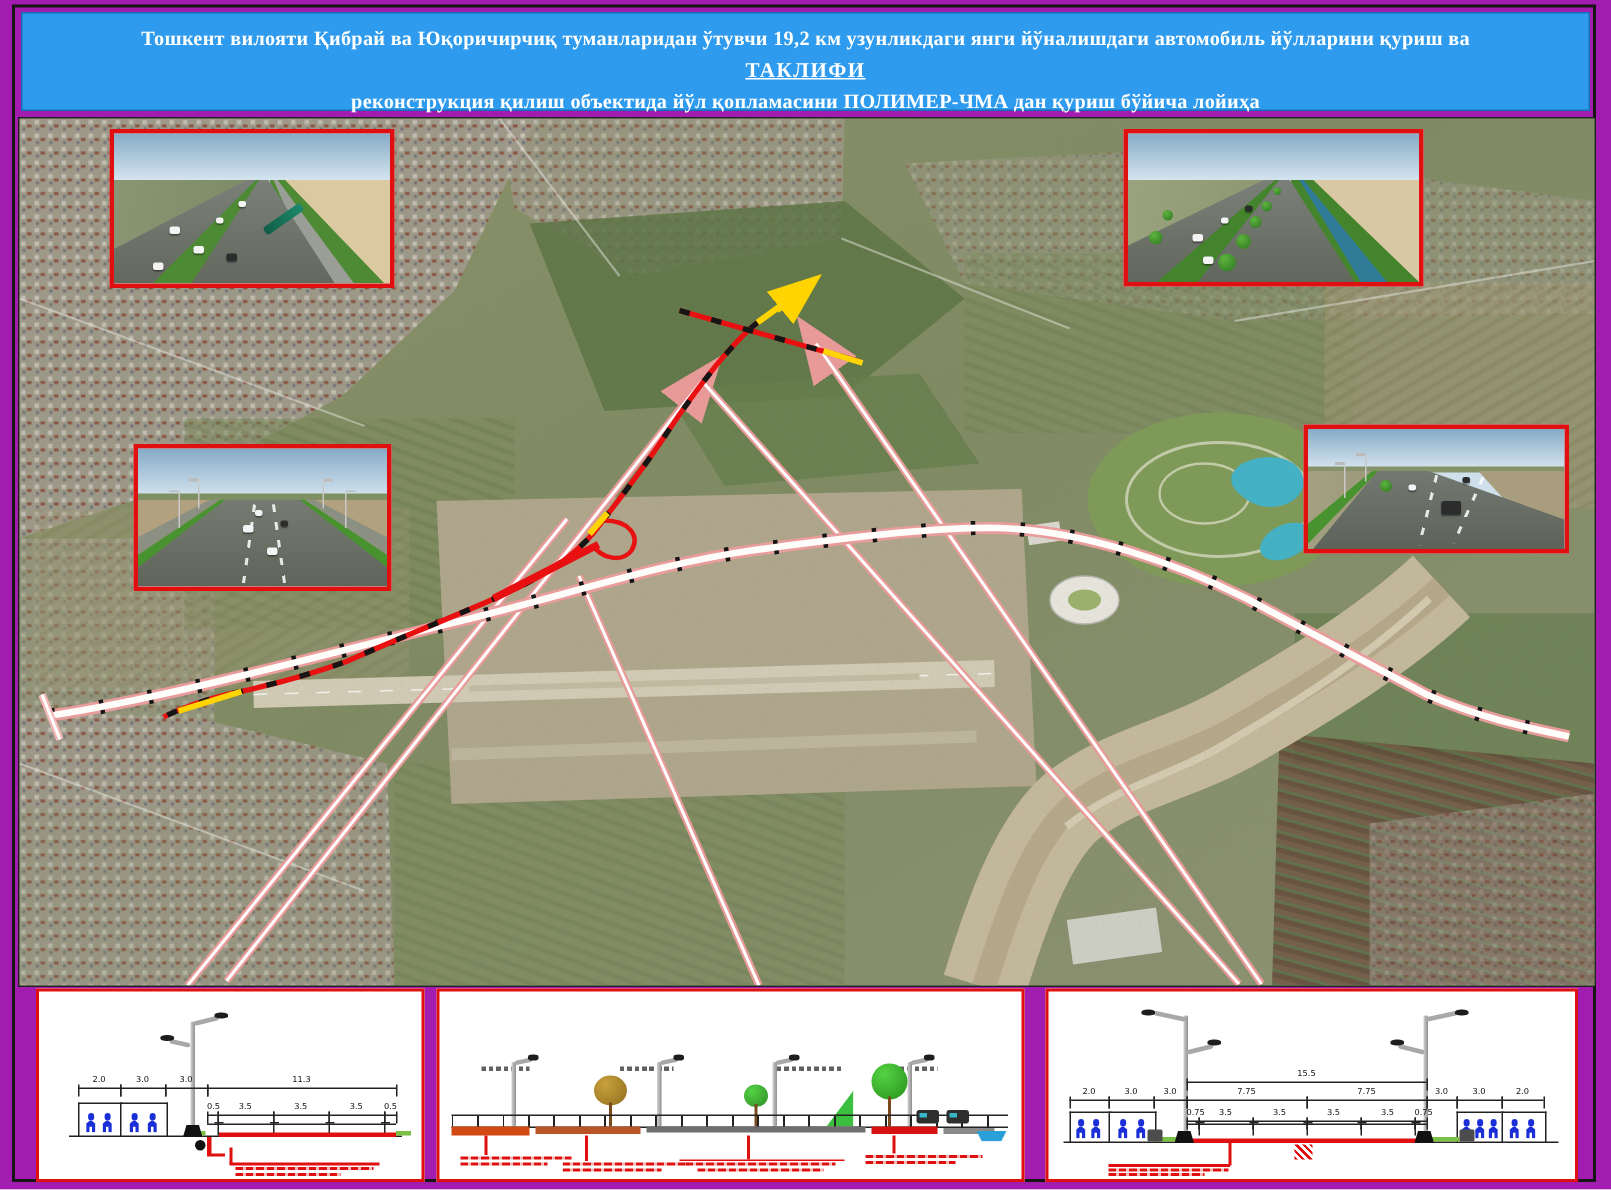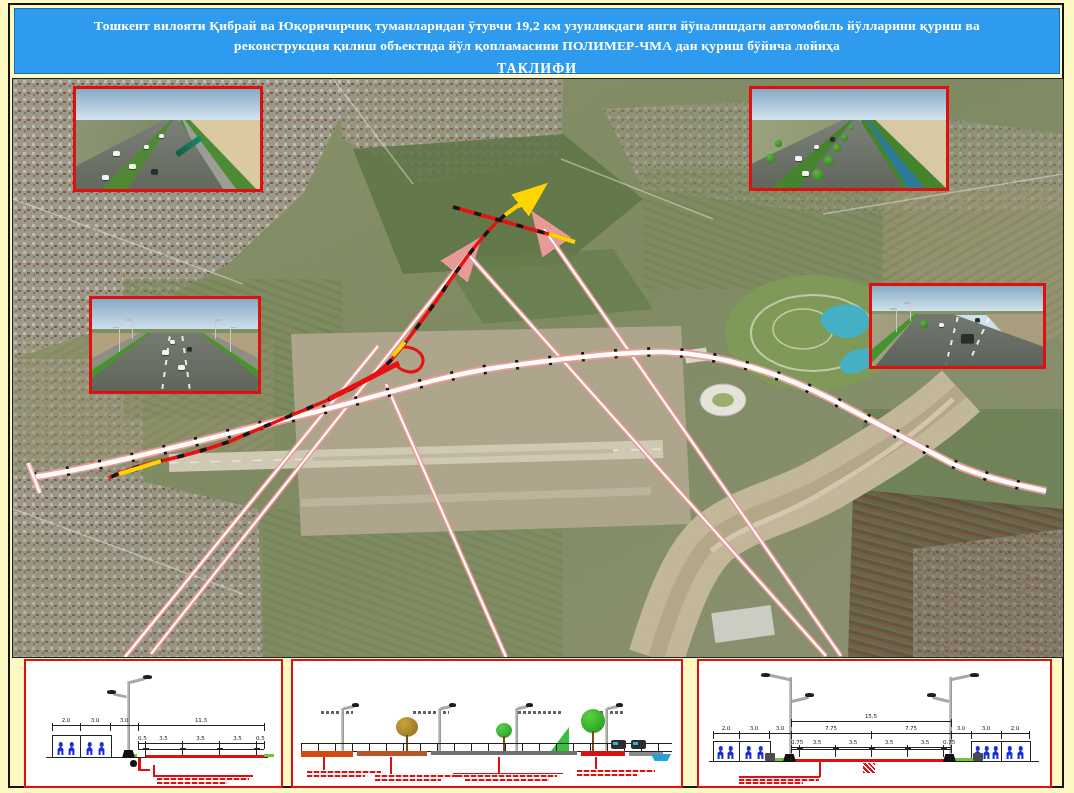--- a/index.html
+++ b/index.html
@@ -1,16 +1,16 @@
 <!DOCTYPE html>
 <html><head>
 <meta charset="utf-8">
 <style>
   html,body{margin:0;padding:0;width:1074px;height:793px;background:#fff;overflow:hidden}
-  .page{position:relative;width:1074px;height:793px;background:#fef9c3;font-family:"Liberation Serif",serif}
+  .page{position:relative;width:1074px;height:793px;background:#a21caf;font-family:"Liberation Serif",serif}
   .frame{position:absolute;left:8px;top:3px;width:1056px;height:785px;border:2px solid #151515;box-sizing:border-box;pointer-events:none}
   
   .header{position:absolute;left:14px;top:8px;width:1046px;height:66px;background:#2f9bee;border:1px solid #1670b4;box-sizing:border-box;
           color:#fff;text-align:center;padding-top:7px}
   .h-line{font-size:13.5px;font-weight:bold;line-height:1.5;letter-spacing:.2px}
   .h-line.u{text-decoration:underline;font-size:14px;letter-spacing:1px;margin-top:1px}
   
   .map{position:absolute;left:12px;top:78px;width:1050px;height:578px;background:#87906b;border:1px solid #222;box-sizing:content-box;overflow:hidden}
   .map svg{position:absolute;left:0;top:0}
   
@@ -94,22 +94,22 @@
   .mrail{position:absolute;height:8px;border-top:1.3px solid #222;background:repeating-linear-gradient(90deg,#222 0 1.2px,transparent 1.2px 17px)}
 </style>
 </head>
 <body>
 
 <div class="page">
   <div class="frame"></div>
 
   <div class="header">
     <div class="h-line">Тошкент вилояти Қибрай ва Юқоричирчиқ туманларидан ўтувчи 19,2 км узунликдаги янги йўналишдаги автомобиль йўлларини қуриш ва</div>
+    <div class="h-line u">ТАКЛИФИ</div>
     <div class="h-line">реконструкция қилиш объектида йўл қопламасини ПОЛИМЕР-ЧМА дан қуриш бўйича лойиҳа</div>
-    <div class="h-line u">ТАКЛИФИ</div>
   </div>
 
   <div class="map">
     <svg width="1050" height="578" viewBox="0 0 1050 578">
       <defs>
         <pattern id="blk" width="9" height="9" patternUnits="userSpaceOnUse">
           <rect width="9" height="9" fill="#a09a8c"></rect>
             <rect x="1" y="1" width="3" height="3" fill="#cac5bb"></rect>
           <rect x="5" y="4" width="3" height="2" fill="#8a4a3a"></rect>
             <rect x="2" y="6" width="2" height="2" fill="#6f6f7a"></rect>

